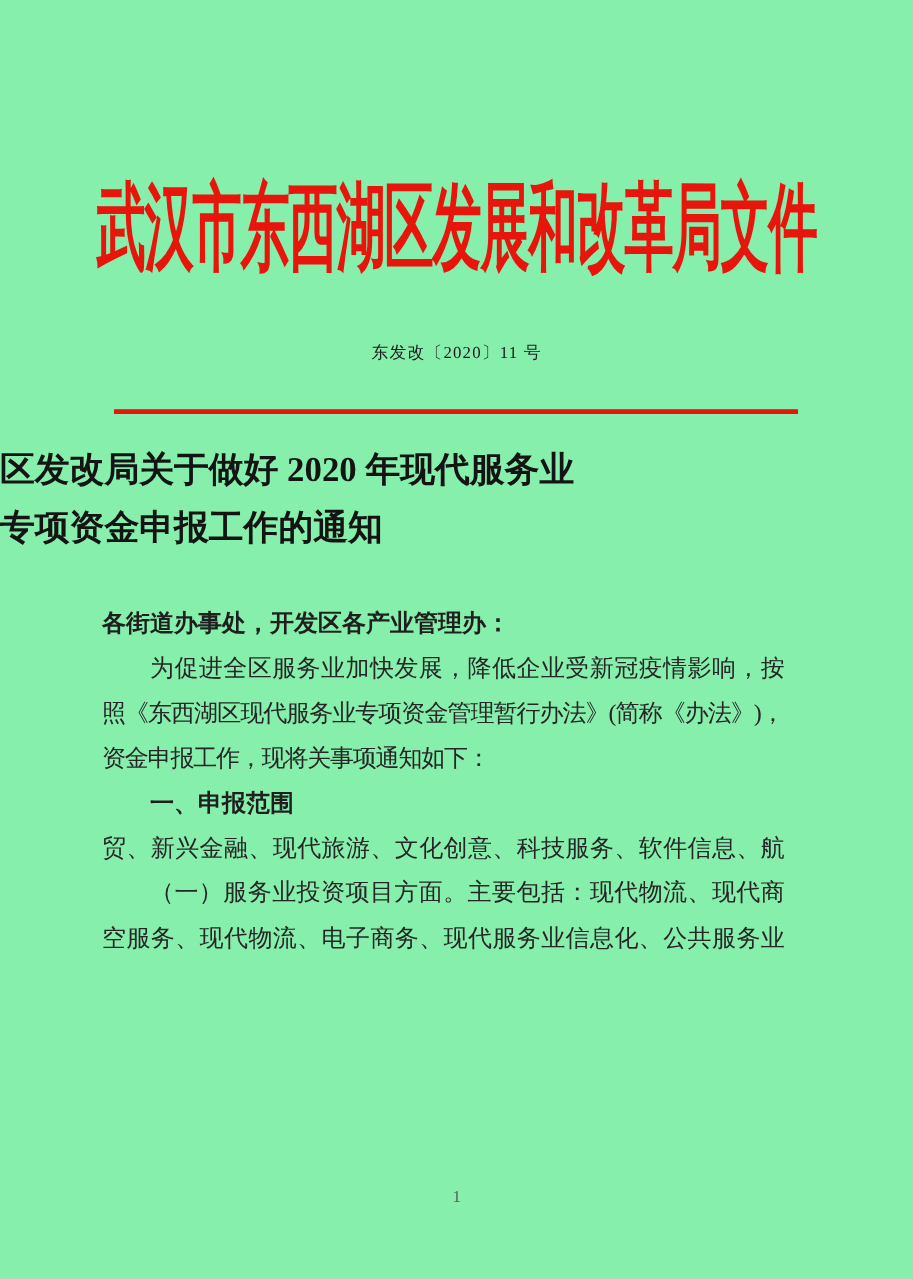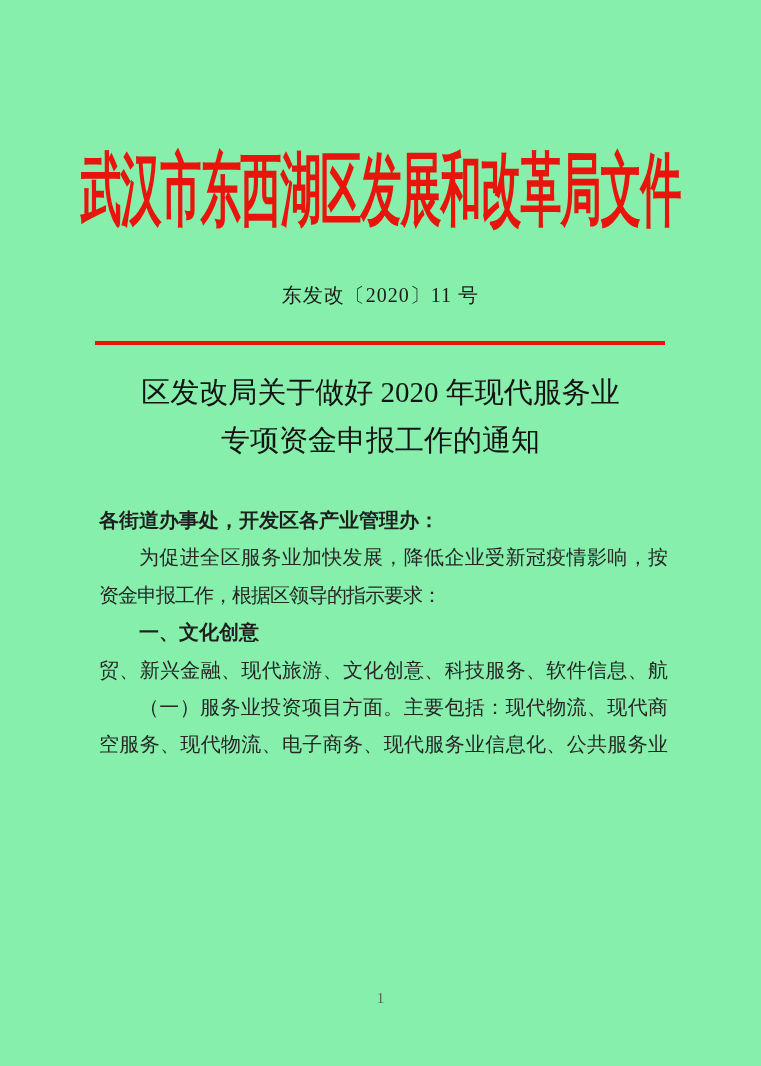--- a/index.html
+++ b/index.html
@@ -40,47 +40,48 @@
     transform: scaleY(1.95);
     transform-origin: center center;
     letter-spacing: -1px;
   }
   .doc-number {
     position: absolute;
     top: 283px;
     left: 0;
     width: 761px;
     text-align: center;
-    font-size: 20px;
+    font-size: 14px;
     line-height: 24px;
     color: #1a1a1a;
     letter-spacing: 1px;
   }
   .red-line {
     position: absolute;
     top: 341px;
     left: 95px;
     width: 570px;
     height: 4px;
     background: var(--accent-red);
   }
   .doc-title {
     position: absolute;
     top: 368px;
     left: 0;
     width: 761px;
-    text-align: center;
+    text-align: left;
     font-size: 29px;
     line-height: 48px;
     color: var(--heading-color);
+    font-weight: bold;
   }
   .body-text {
     position: absolute;
     top: 502px;
-    left: 99px;
+    left: 85px;
     width: 568px;
     font-size: 20px;
     line-height: 37.4px;
     color: var(--text-color);
     letter-spacing: -1px;
   }
   .line { min-height: 37.4px; }
   .line.indent { text-indent: 40px; }
   .line.justify {
     text-align: justify;
@@ -117,22 +118,23 @@
   <div class="red-line"></div>
 
   <div class="doc-title">
     <div class="doc-title-line">区发改局关于做好 2020 年现代服务业</div>
     <div class="doc-title-line">专项资金申报工作的通知</div>
   </div>
 
   <div class="body-text">
     <div class="line hei">各街道办事处，开发区各产业管理办：</div>
     <div class="line indent justify">为促进全区服务业加快发展，降低企业受新冠疫情影响，按</div>
-    <div class="line">资金申报工作，根据区领导的指示要求：</div>
-    <div class="line hei indent">一、文化创意</div>
+    <div class="line justify">照《东西湖区现代服务业专项资金管理暂行办法》(简称《办法》)，</div>
+    <div class="line">资金申报工作，现将关事项通知如下：</div>
+    <div class="line hei indent">一、申报范围</div>
     <div class="line justify">贸、新兴金融、现代旅游、文化创意、科技服务、软件信息、航</div>
     <div class="line indent justify">（一）服务业投资项目方面。主要包括：现代物流、现代商</div>
     <div class="line justify">空服务、现代物流、电子商务、现代服务业信息化、公共服务业</div>
   </div>
 
   <div class="page-footer">1</div>
 
 </div>
 
 </body></html>

